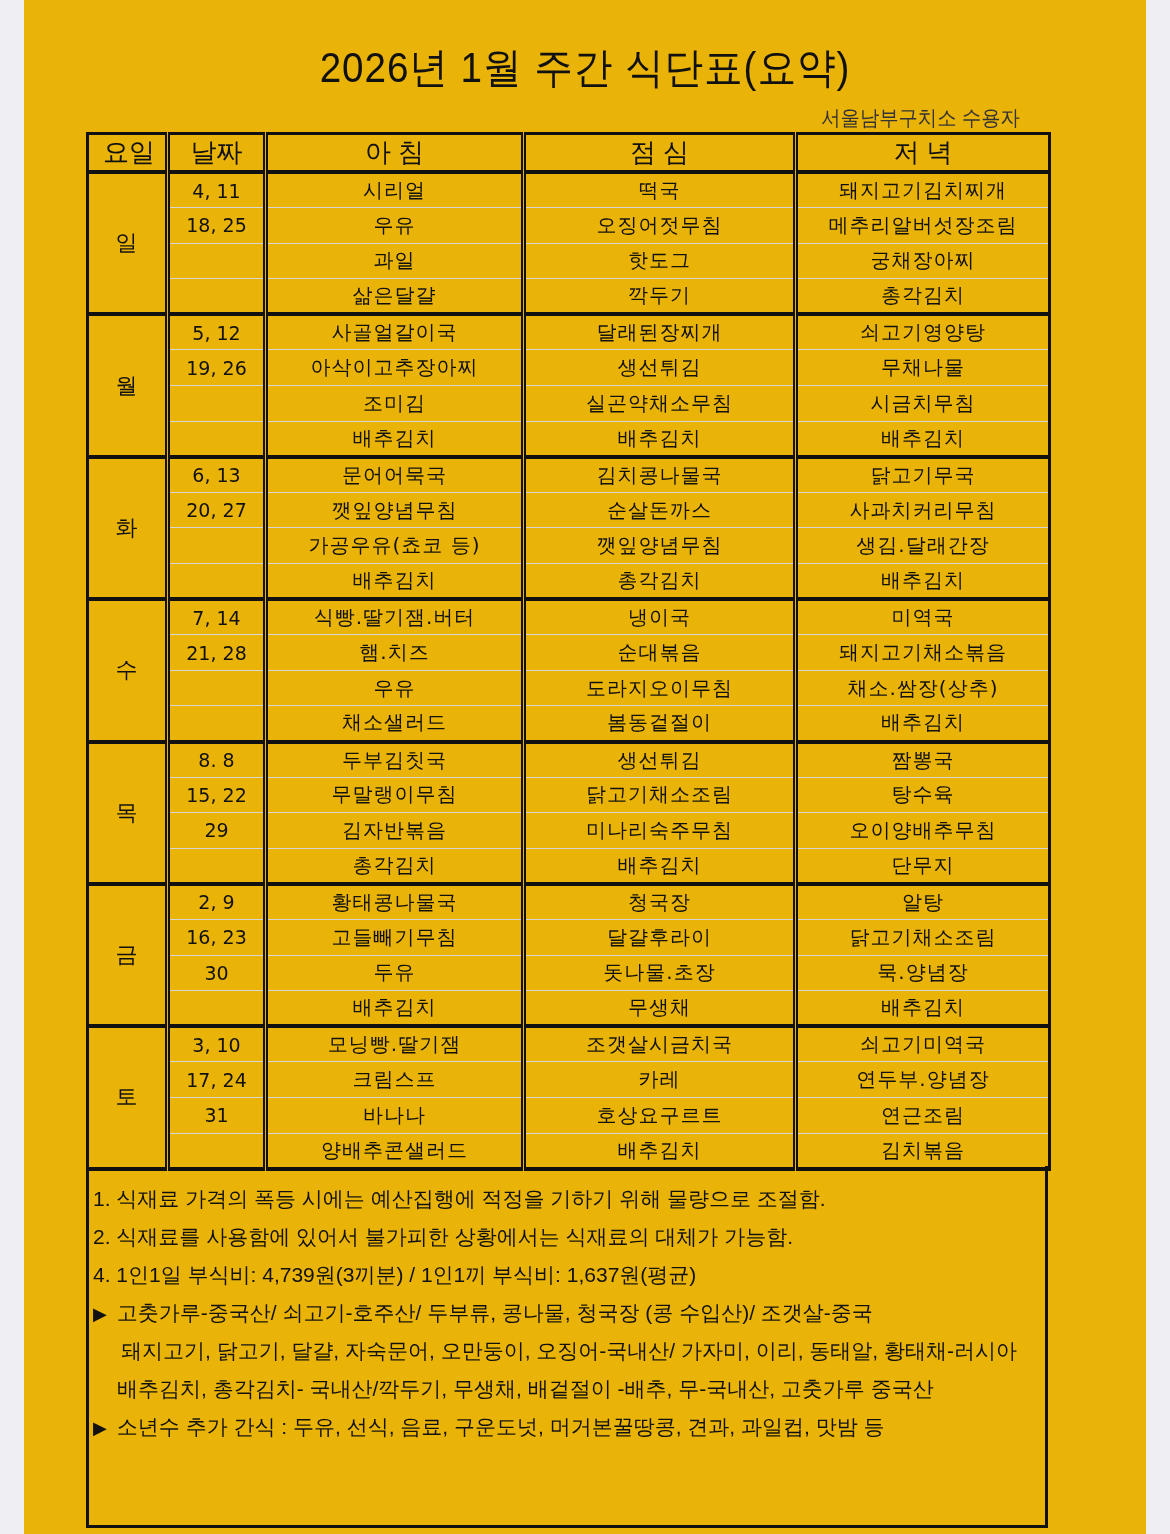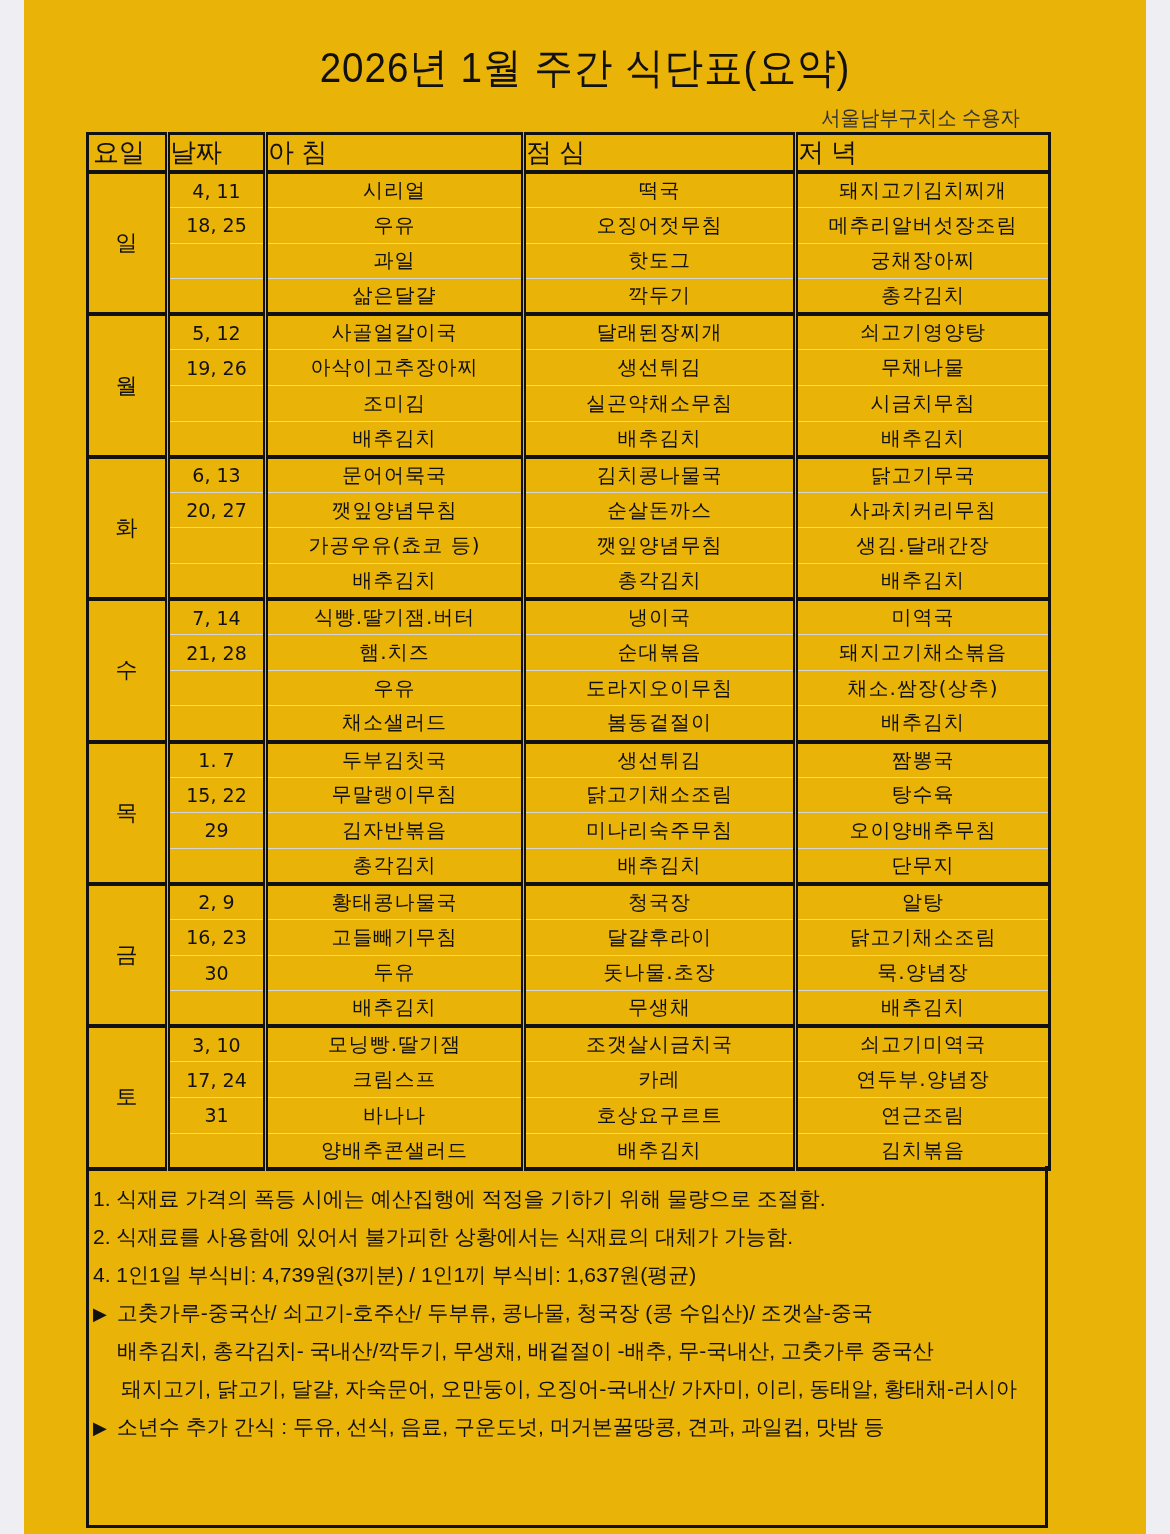--- a/index.html
+++ b/index.html
@@ -7,22 +7,22 @@
   body { position: relative; font-family: "DejaVu Sans", sans-serif; color: #111; }
   .sheet { position: absolute; left: 24px; top: 0; width: 1122px; height: 1534px; background: #eab308; }
   .title { position: absolute; left: 0; width: 1122px; top: 40px; text-align: center;
            font-family: "Liberation Sans", sans-serif; font-size: 42px; letter-spacing: 1px;
            transform: scaleX(0.92); color: #111; }
   .subtitle { position: absolute; right: 126px; top: 104px; font-family: "Liberation Sans", sans-serif;
               font-size: 21px; color: #333; transform: scaleX(0.92); transform-origin: right; }
   .menu-table { position: absolute; left: 62px; top: 132px; width: 962px; border-collapse: collapse;
                 table-layout: fixed; border: 3px solid #111; }
   .menu-table th { height: 38px; font-family: "Liberation Sans", sans-serif; font-weight: normal;
-                   font-size: 26px; border-bottom: 4px solid #111; text-align: left; }
-  .menu-table th.day-col { text-align: left; padding-left: 4px; }
+                   font-size: 26px; border-bottom: 4px solid #111; text-align: center; }
+  .menu-table th.day-col { text-align: center; padding-left: 4px; }
   .menu-table td { height: 35.6px; text-align: center; font-size: 20px; letter-spacing: 1px;
                    border-bottom: 1px solid #d6d6d6; padding: 0; white-space: nowrap; }
   .menu-table tr.block-end td { border-bottom: 4px solid #111; }
   .menu-table td.day { font-size: 22px; border-bottom: 4px solid #111; }
   .menu-table td.date { font-size: 19px; letter-spacing: 0; margin-top: 7px; }
   .dbl { border-right: 4px double #111; }
   .menu-table th.dbl, .menu-table td.dbl { border-right: 5px double #111; }
   .notes { position: absolute; left: 62px; top: 1166px; width: 962px; height: 362px;
            border: 3px solid #111; border-top: 0; padding: 14px 4px 8px 4px; }
   .note-line { font-family: "Liberation Sans", sans-serif; font-size: 21px; height: 38px; line-height: 38px;
@@ -151,21 +151,21 @@
           <td>채소.쌈장(상추)</td>
         </tr>
         <tr class="block-end">
           <td class="date dbl"></td>
           <td class="dbl">채소샐러드</td>
           <td class="dbl">봄동겉절이</td>
           <td>배추김치</td>
         </tr>
         <tr>
           <td rowspan="4" class="day dbl">목</td>
-          <td class="date dbl">1. 7</td>
+          <td class="date dbl">8. 8</td>
           <td class="dbl">두부김칫국</td>
           <td class="dbl">생선튀김</td>
           <td>짬뽕국</td>
         </tr>
         <tr>
           <td class="date dbl">15, 22</td>
           <td class="dbl">무말랭이무침</td>
           <td class="dbl">닭고기채소조림</td>
           <td>탕수육</td>
         </tr>
@@ -234,19 +234,19 @@
       </tbody>
   </table>
 
   <div class="notes">
     <div class="note-line">1. 식재료 가격의 폭등 시에는 예산집행에 적정을 기하기 위해 물량으로 조절함.</div>
     <div class="note-line">2. 식재료를 사용함에 있어서 불가피한 상황에서는 식재료의 대체가 가능함.</div>
     <div class="note-line">4. 1인1일 부식비: 4,739원(3끼분) / 1인1끼 부식비: 1,637원(평균)</div>
     <div class="note-line">
       <span class="tri">▶</span><span>고춧가루-중국산/ 쇠고기-호주산/ 두부류, 콩나물, 청국장 (콩 수입산)/ 조갯살-중국</span>
     </div>
+    <div class="note-line indent">돼지고기, 닭고기, 달걀, 자숙문어, 오만둥이, 오징어-국내산/ 가자미, 이리, 동태알, 황태채-러시아</div>
     <div class="note-line indent2">배추김치, 총각김치- 국내산/깍두기, 무생채, 배겉절이 -배추, 무-국내산, 고춧가루 중국산</div>
-    <div class="note-line indent">돼지고기, 닭고기, 달걀, 자숙문어, 오만둥이, 오징어-국내산/ 가자미, 이리, 동태알, 황태채-러시아</div>
     <div class="note-line">
       <span class="tri">▶</span><span>소년수 추가 간식 :  두유, 선식, 음료, 구운도넛, 머거본꿀땅콩, 견과, 과일컵, 맛밤 등</span>
     </div>
   </div>
 </div>
 
 </body></html>

